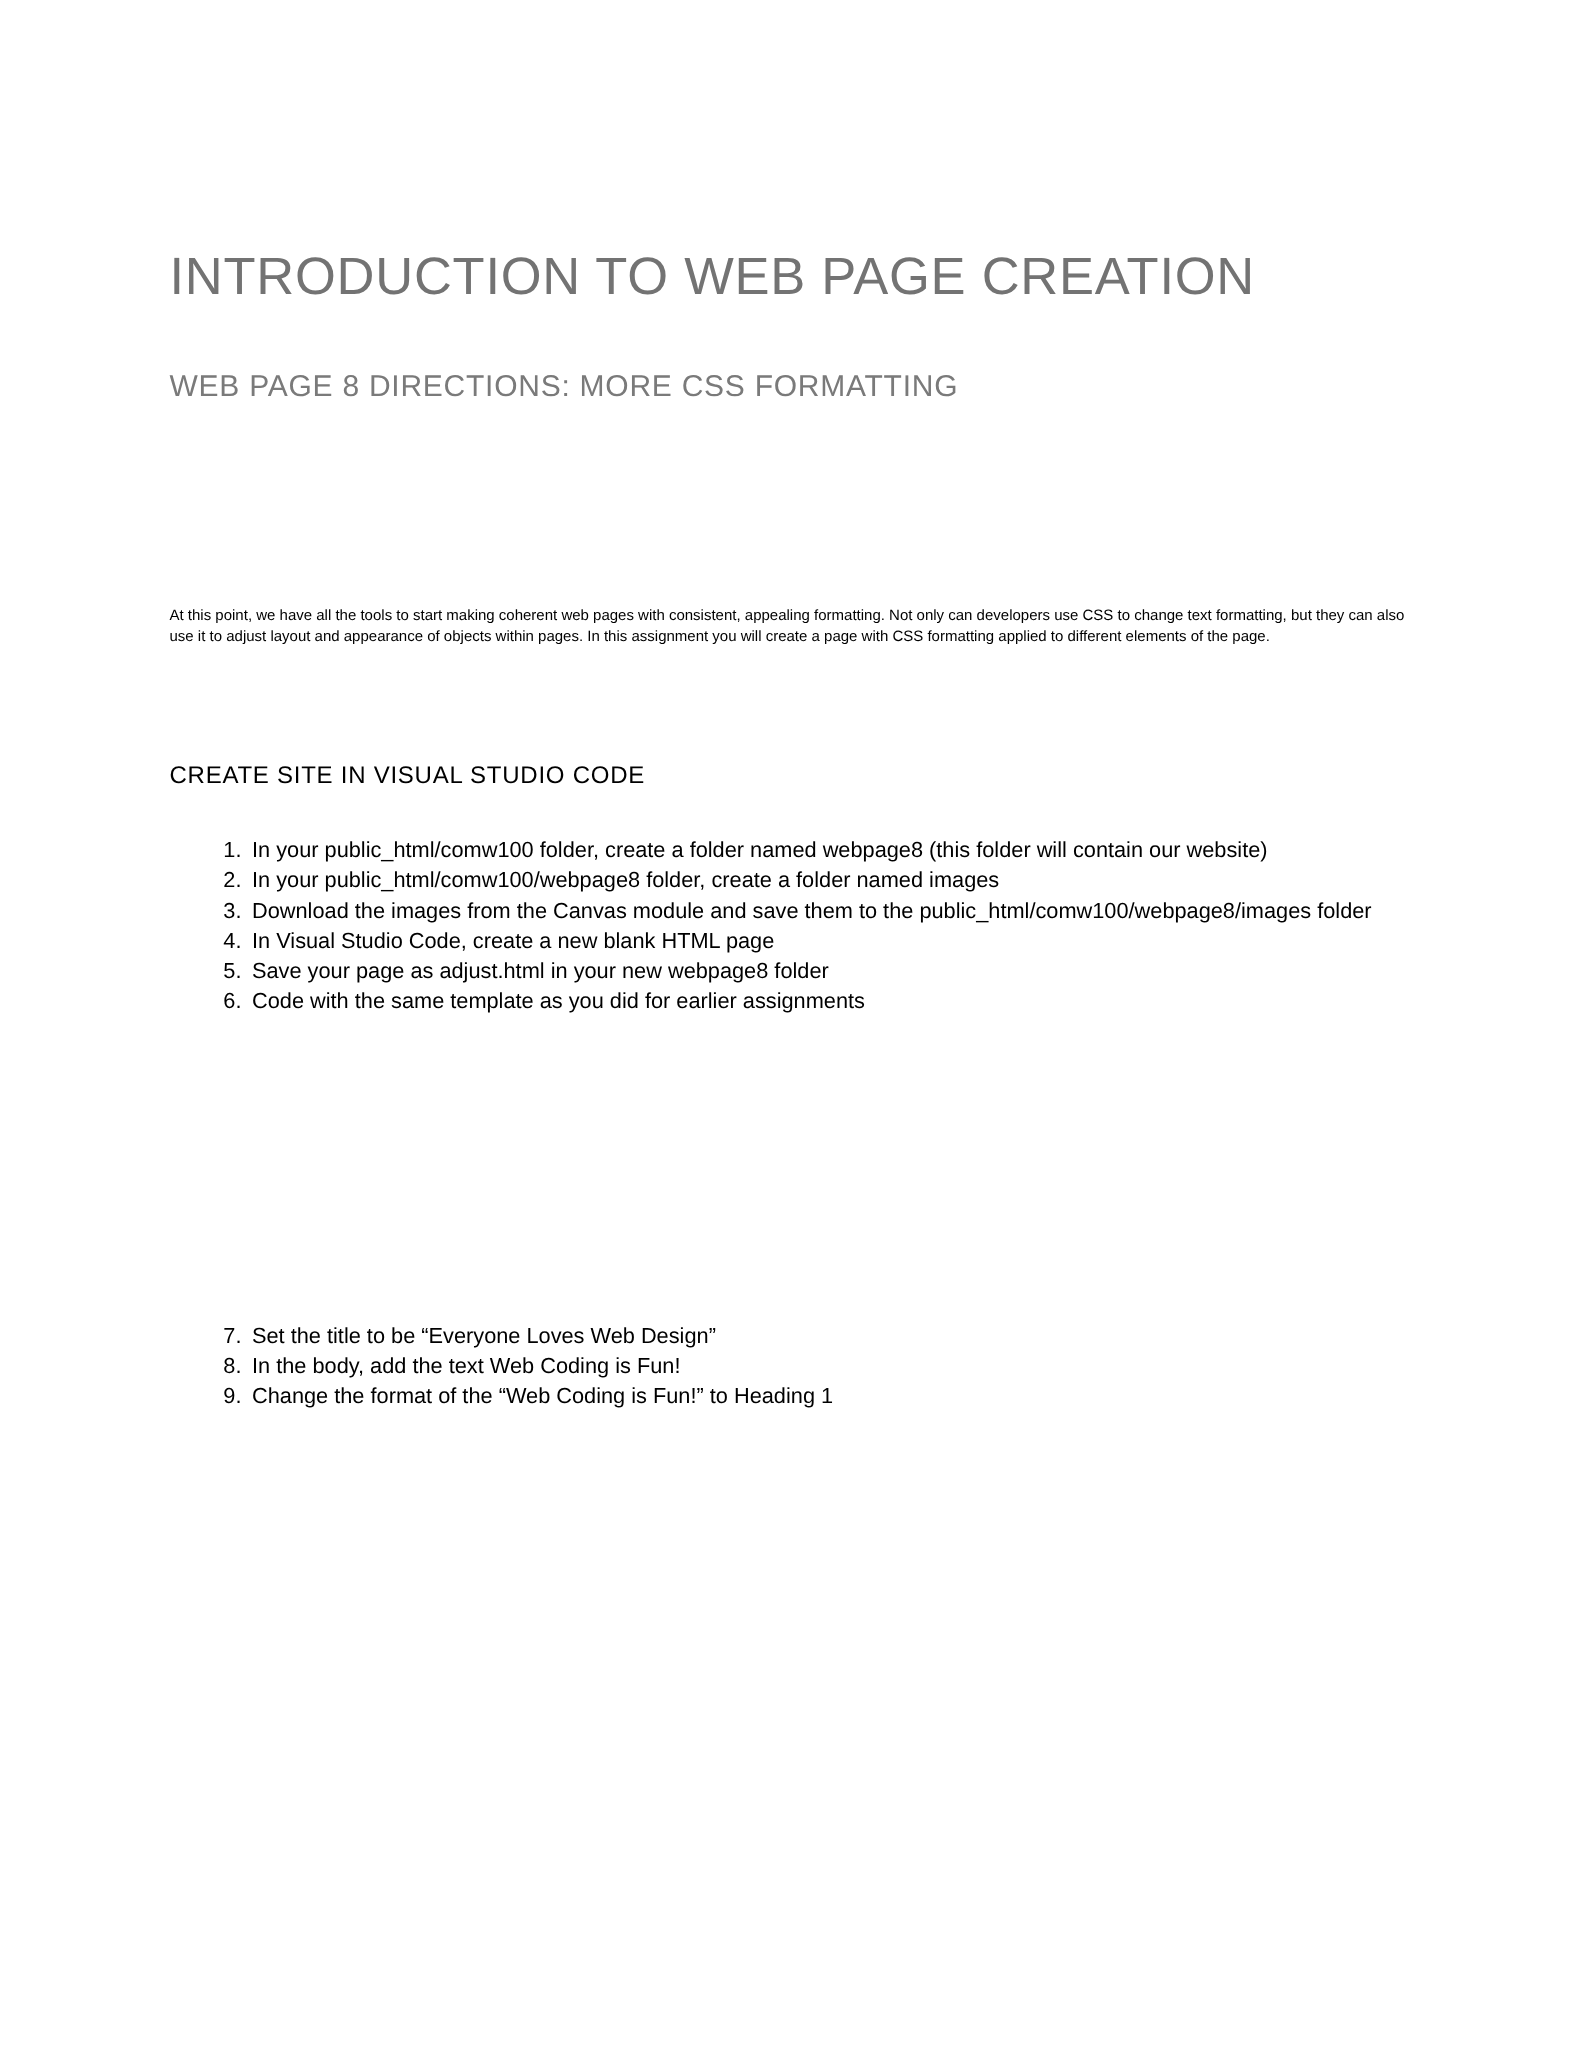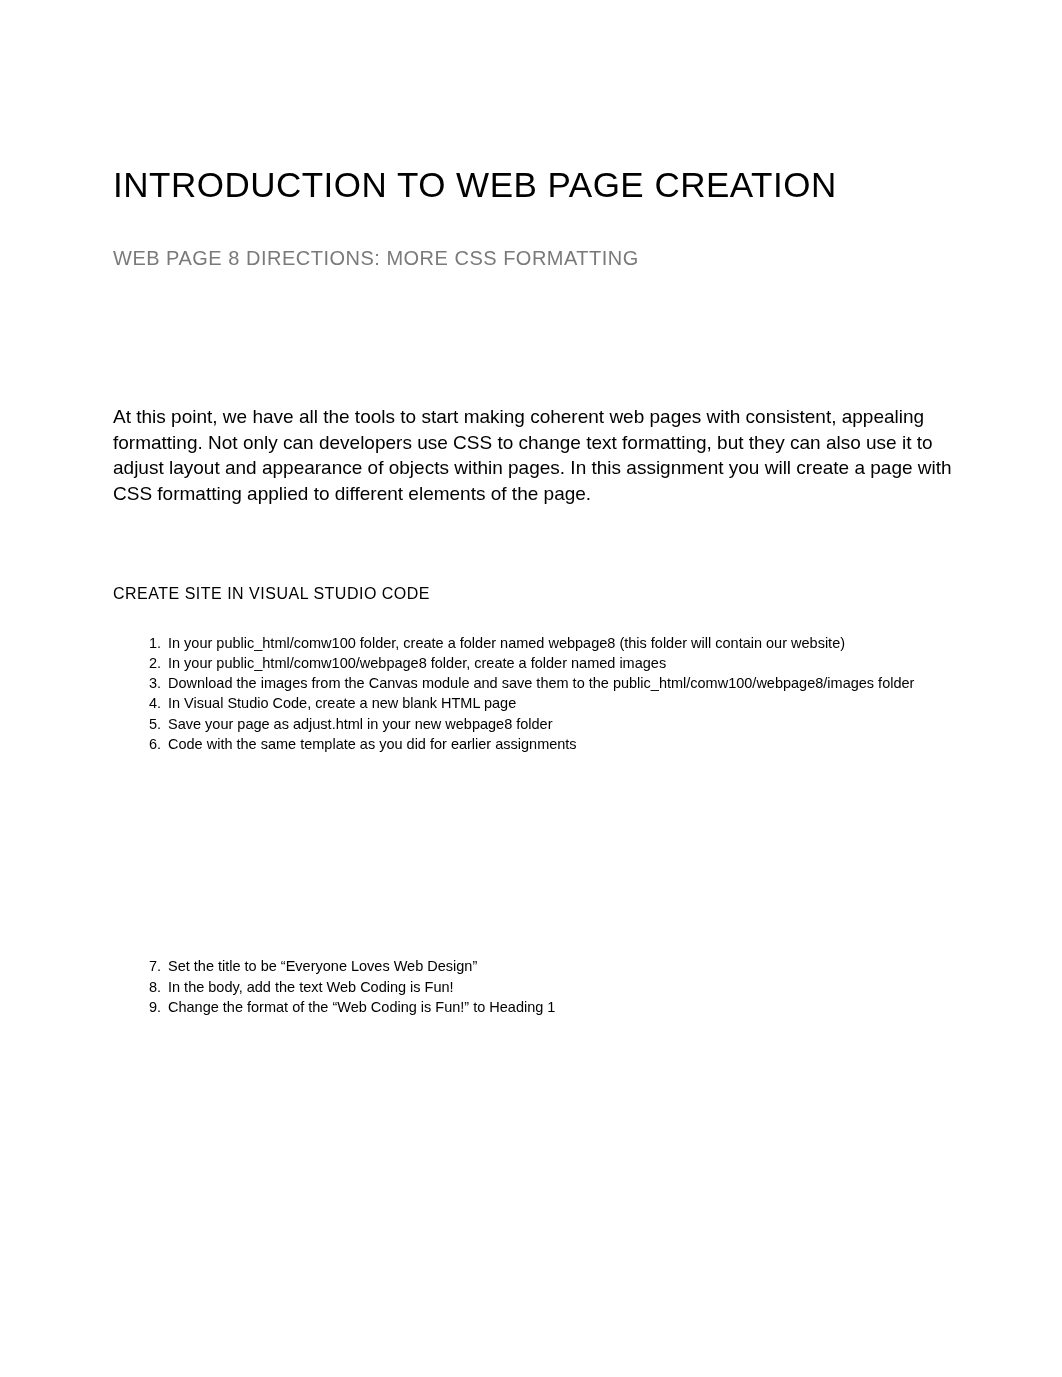--- a/index.html
+++ b/index.html
@@ -9,36 +9,36 @@
     }
     body {
       width: 1062px;
       height: 1377px;
       background: #ffffff;
       font-family: "Century Gothic", "Futura", "Trebuchet MS", Arial, sans-serif;
       color: #000000;
       padding: 165px 110px 0 113px;
     }
     .doc-title {
-      color: #000000;
+      color: #737373;
       font-size: 35px;
       font-weight: 400;
       letter-spacing: 0.5px;
       margin-bottom: 42px;
       white-space: nowrap;
     }
     .doc-subtitle {
       color: #7a7a7a;
       font-size: 20px;
       font-weight: 400;
       letter-spacing: 0.5px;
       margin-bottom: 134px;
     }
     .intro-para {
-      font-size: 19px;
+      font-size: 10px;
       line-height: 1.35;
       color: #000000;
       margin-bottom: 78px;
       margin-top: 47px;
     }
     .section-heading {
       color: #000000;
       font-size: 16px;
       font-weight: 400;
       letter-spacing: 0.5px;

